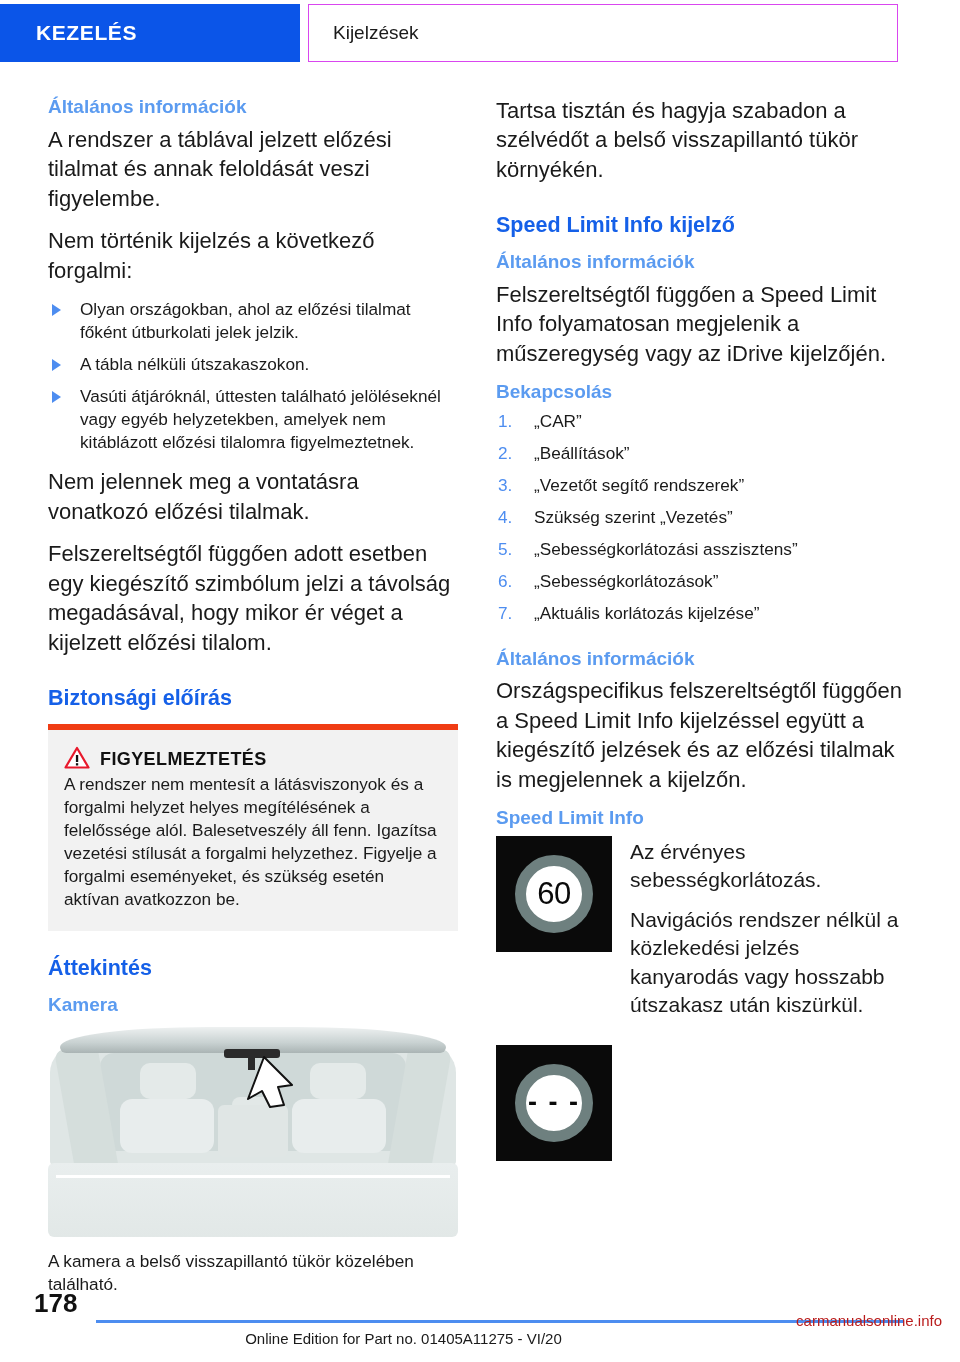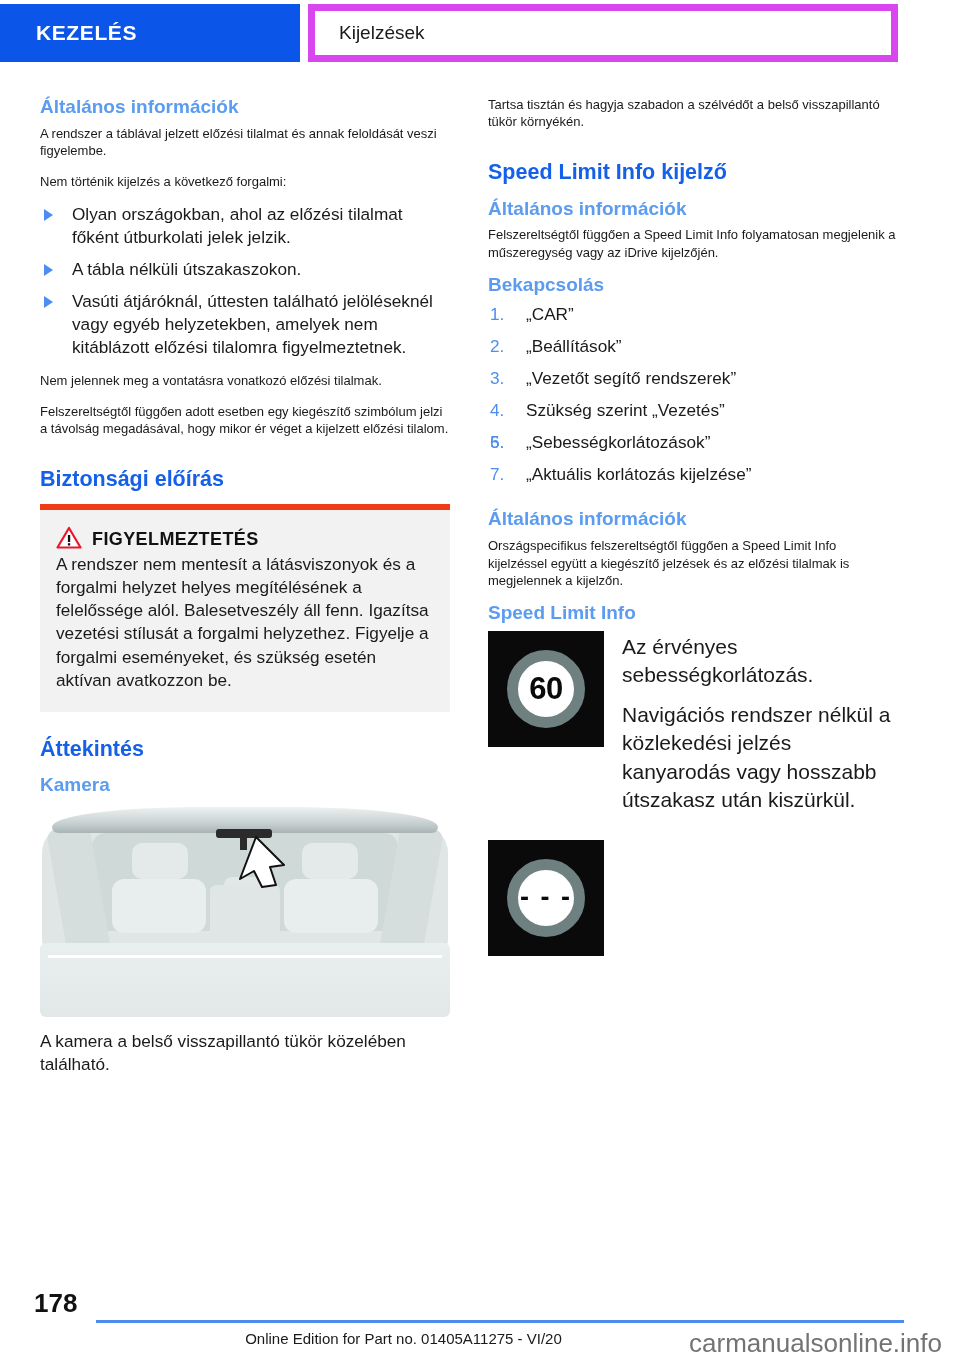--- a/index.html
+++ b/index.html
@@ -37,34 +37,34 @@
     font-weight: bold;
     letter-spacing: 0.6px;
     padding-left: 36px;
   }
   .header-tab {
     position: absolute;
     top: 4px; left: 308px;
     width: 590px;
     height: 58px;
     background: #ffffff;
-    border: 7px solid #d946ef;
+    border: 1px solid #d946ef;
     display: flex;
     align-items: center;
   }
   .header-tab-label {
     font-size: 19px;
     color: #1a1a1a;
     padding-left: 24px;
   }
 
   
   .page-body {
     position: absolute;
-    top: 96px; left: 8px;
+    top: 96px; left: 16px;
     width: 879px;
     height: 1180px;
   }
   .col {
     position: absolute;
     top: 0;
     width: 410px;
   }
   .col-left  { left: 32px; }
   .col-right { left: 480px; }
@@ -78,21 +78,21 @@
     line-height: 1.2;
   }
   h2.sub-title {
     font-size: 19px;
     font-weight: bold;
     color: #5B9BF0;
     margin: 0 0 6px 0;
     line-height: 1.2;
   }
   p.body-text {
-    font-size: 13px;
+    font-size: 22px;
     line-height: 1.34;
     margin: 0 0 13px 0;
     color: #1a1a1a;
   }
   .spacer-md { height: 16px; }
   .spacer-sm { height: 9px; }
 
   
   ul.tri-list { list-style: none; margin: 0 0 13px 0; padding: 0; }
   ul.tri-list li {
@@ -287,21 +287,21 @@
     width: 78px; height: 78px;
     border-radius: 50%;
     background: #ffffff;
     border: 11px solid #6e807f;
     display: flex;
     align-items: center;
     justify-content: center;
   }
   .sign-value {
     font-size: 31px;
-    font-weight: bold;
+    font-weight: normal;
     color: #0a0a0a;
     letter-spacing: -0.5px;
   }
   .sign-value.dashes {
     font-size: 27px;
     letter-spacing: 2px;
     font-weight: bold;
   }
   .sign-text { flex: 1 1 auto; padding-top: 2px; }
   .sign-text p {
@@ -333,23 +333,23 @@
   .footer-edition {
     position: absolute;
     left: 0; top: 54px;
     width: 807px;
     text-align: center;
     font-size: 15px;
     color: #1a1a1a;
   }
   .footer-watermark {
     position: absolute;
-    right: 18px; top: 52px;
-    font-size: 26px;
-    color: #737373;
+    right: 18px; top: 36px;
+    font-size: 15px;
+    color: #b91c1c;
   }
 </style>
 </head>
 <body>
 
 <div class="header">
   <div class="header-chapter">
     <span class="header-chapter-label">KEZELÉS</span>
   </div>
   <div class="header-tab">
@@ -454,20 +454,21 @@
       <li>
         <span class="num">3.</span>
         <span>„Vezetőt segítő rendszerek”</span>
       </li>
       <li>
         <span class="num">4.</span>
         <span>Szükség szerint „Vezetés”</span>
       </li>
       <li>
         <span class="num">5.</span>
+        <span>„Sebességkorlátozási asszisztens”</span>
       </li>
       <li>
         <span class="num">6.</span>
         <span>„Sebességkorlátozások”</span>
       </li>
       <li>
         <span class="num">7.</span>
         <span>„Aktuális korlátozás kijelzése”</span>
       </li>
     </ol>

